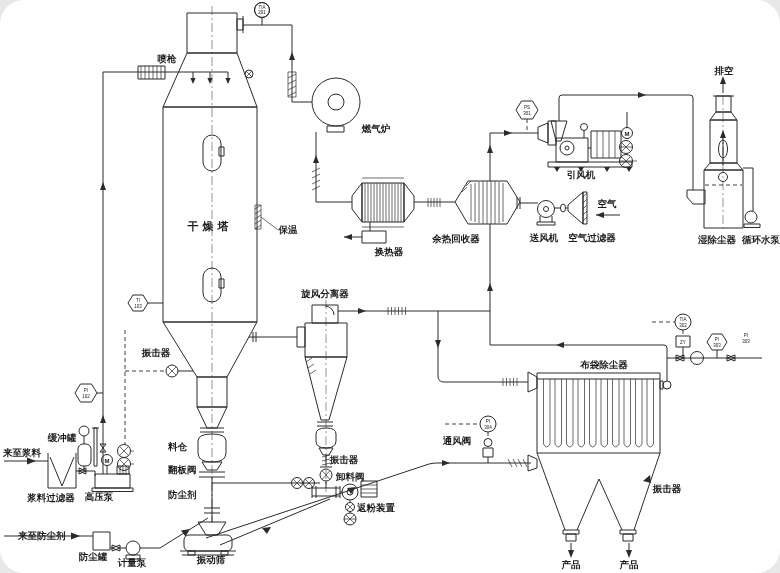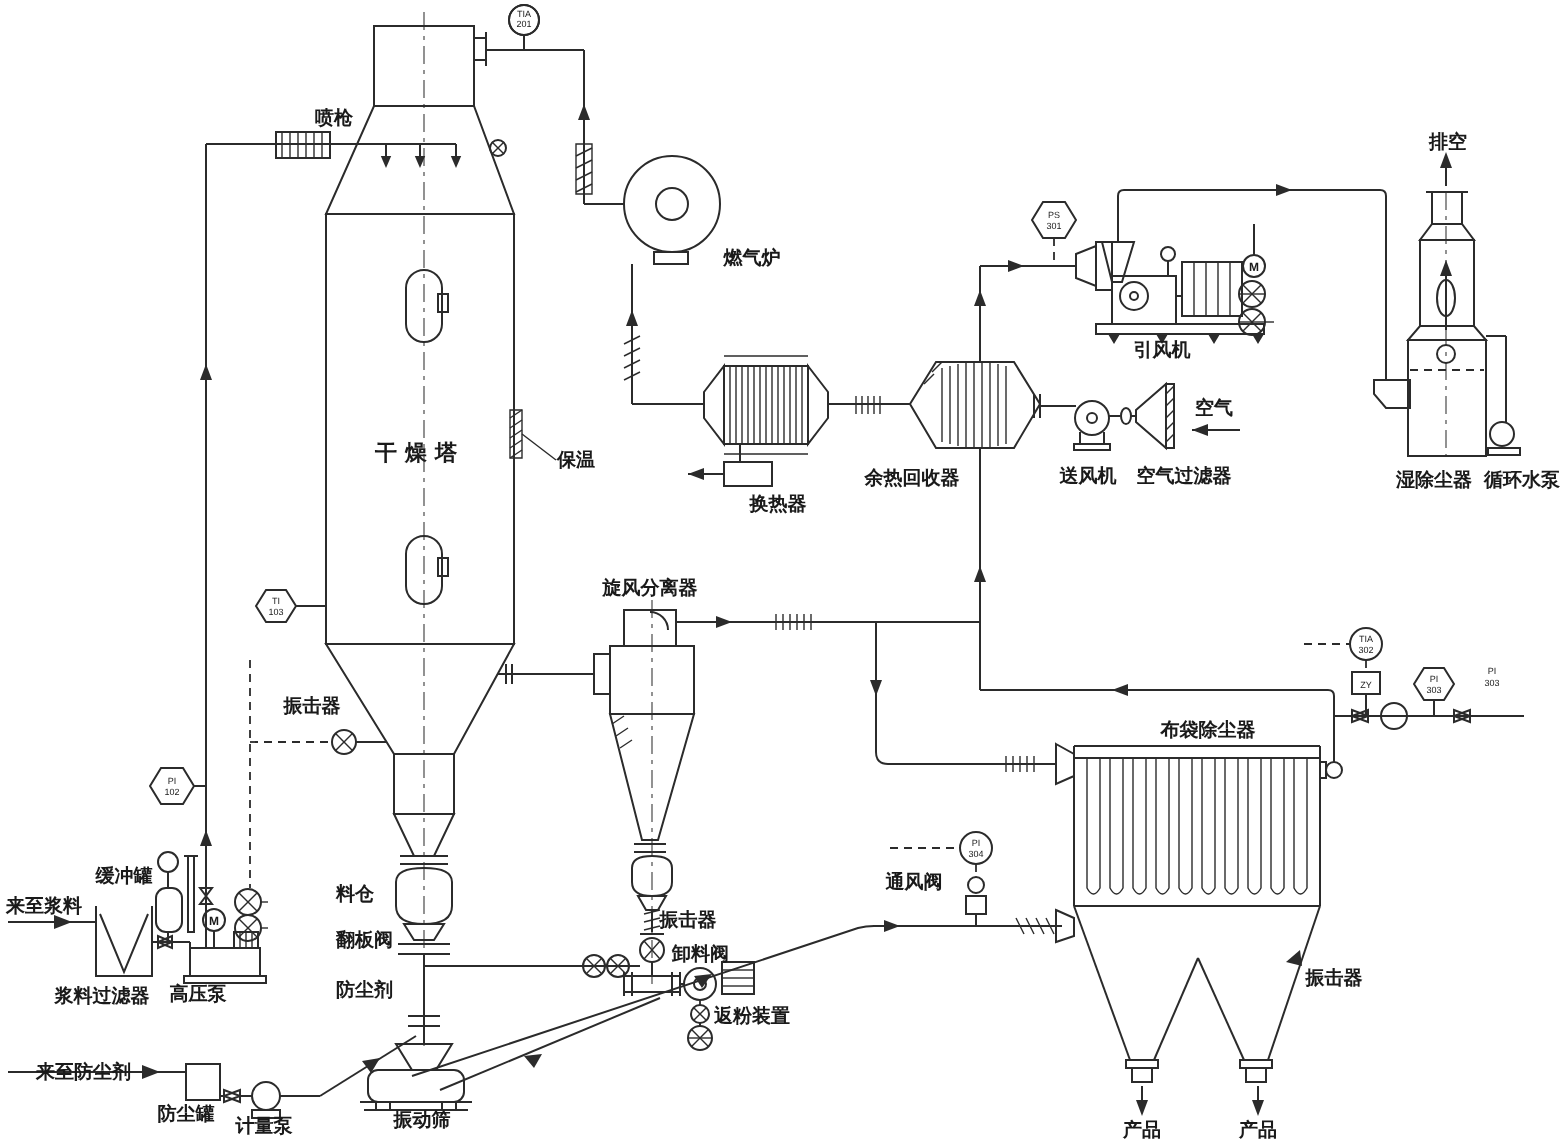--- a/index.html
+++ b/index.html
@@ -1,16 +1,16 @@
 <!DOCTYPE html>
 <html><head>
 <meta charset="utf-8">
 <style>
   html,body{margin:0;padding:0;background:#e8e8e8;font-family:"Liberation Sans",sans-serif;}
-  #stage{width:780px;height:573px;background:#ffffff;position:relative;overflow:hidden;}
+  #stage{width:780px;height:573px;background:#ffffff;position:relative;overflow:hidden;border-radius:24px;}
   svg{display:block;}
   svg *{vector-effect:non-scaling-stroke;}
   .ln{stroke:#2b2b2b;fill:none;stroke-width:1;}
   .thin{stroke:#2b2b2b;fill:none;stroke-width:.7;}
   .dash{stroke:#2b2b2b;fill:none;stroke-width:.9;stroke-dasharray:4 3;}
   .cl{stroke:#4a4a4a;fill:none;stroke-width:.6;stroke-dasharray:9 3 2 3;}
   .fillb{fill:#2b2b2b;stroke:none;}
   text{fill:#1a1a1a;stroke:none;}
   .lbl{font-size:9.5px;font-weight:bold;text-anchor:middle;}
   .lbl-s{font-size:9.5px;font-weight:bold;text-anchor:start;}

